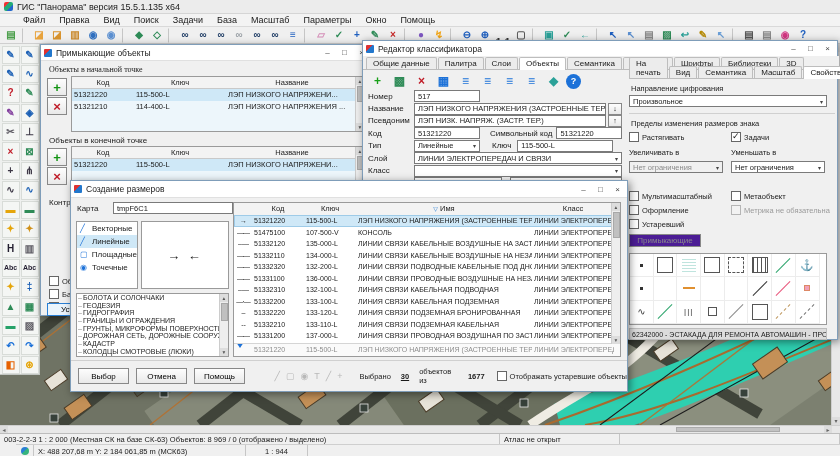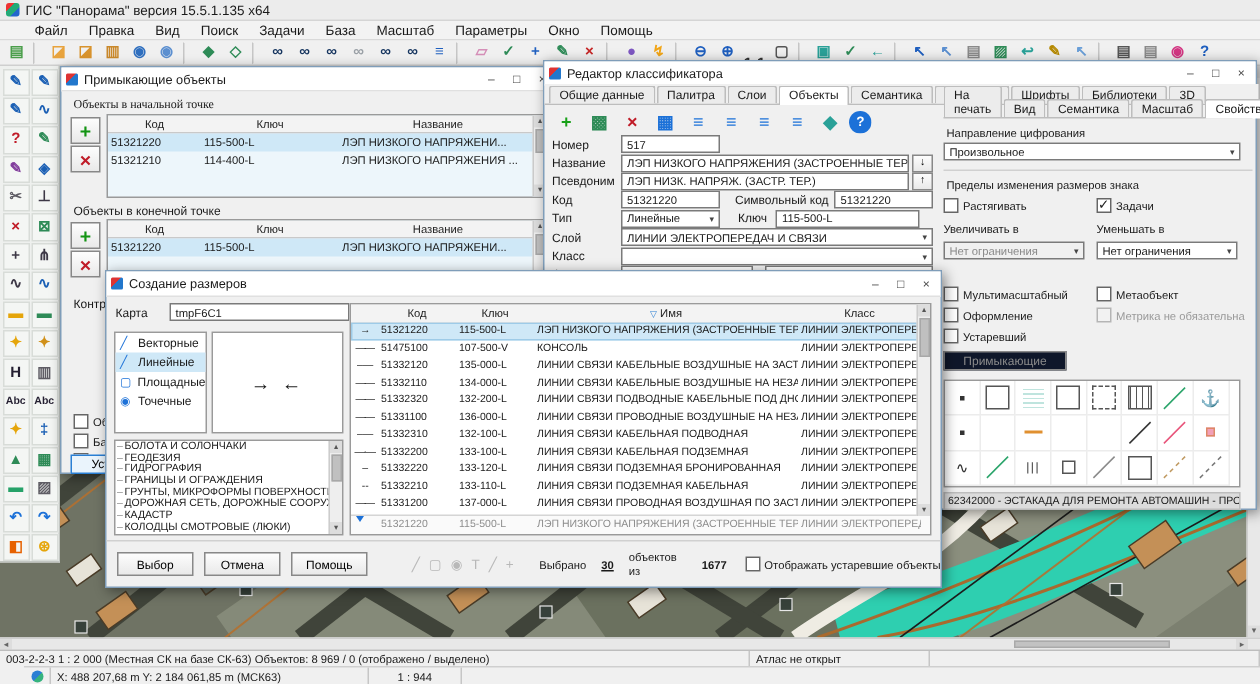--- a/index.html
+++ b/index.html
@@ -704,21 +704,21 @@
           </label>
           <label class="cb dis">
             <span class="box"></span>
             <span>Метрика не обязательна</span>
           </label>
           <label class="cb">
             <span class="box"></span>
             <span>Устаревший</span>
           </label>
       </div>
-      <button class="btn" style="width:82px;height:13px;margin-top:5px;color:#8a8a8a;background:#0f172a;text-align:center;">Примыкающие</button>
+      <button class="btn" style="width:72px;height:13px;margin-top:5px;color:#8a8a8a;background:#4c1d95;text-align:center;">Примыкающие</button>
       <div id="symgrid">
         <span class="gcell g-dot">
             <i></i>
           </span>
           <span class="gcell g-sq">
             <i></i>
           </span>
           <span class="gcell g-hatch">
             <i></i>
           </span>

